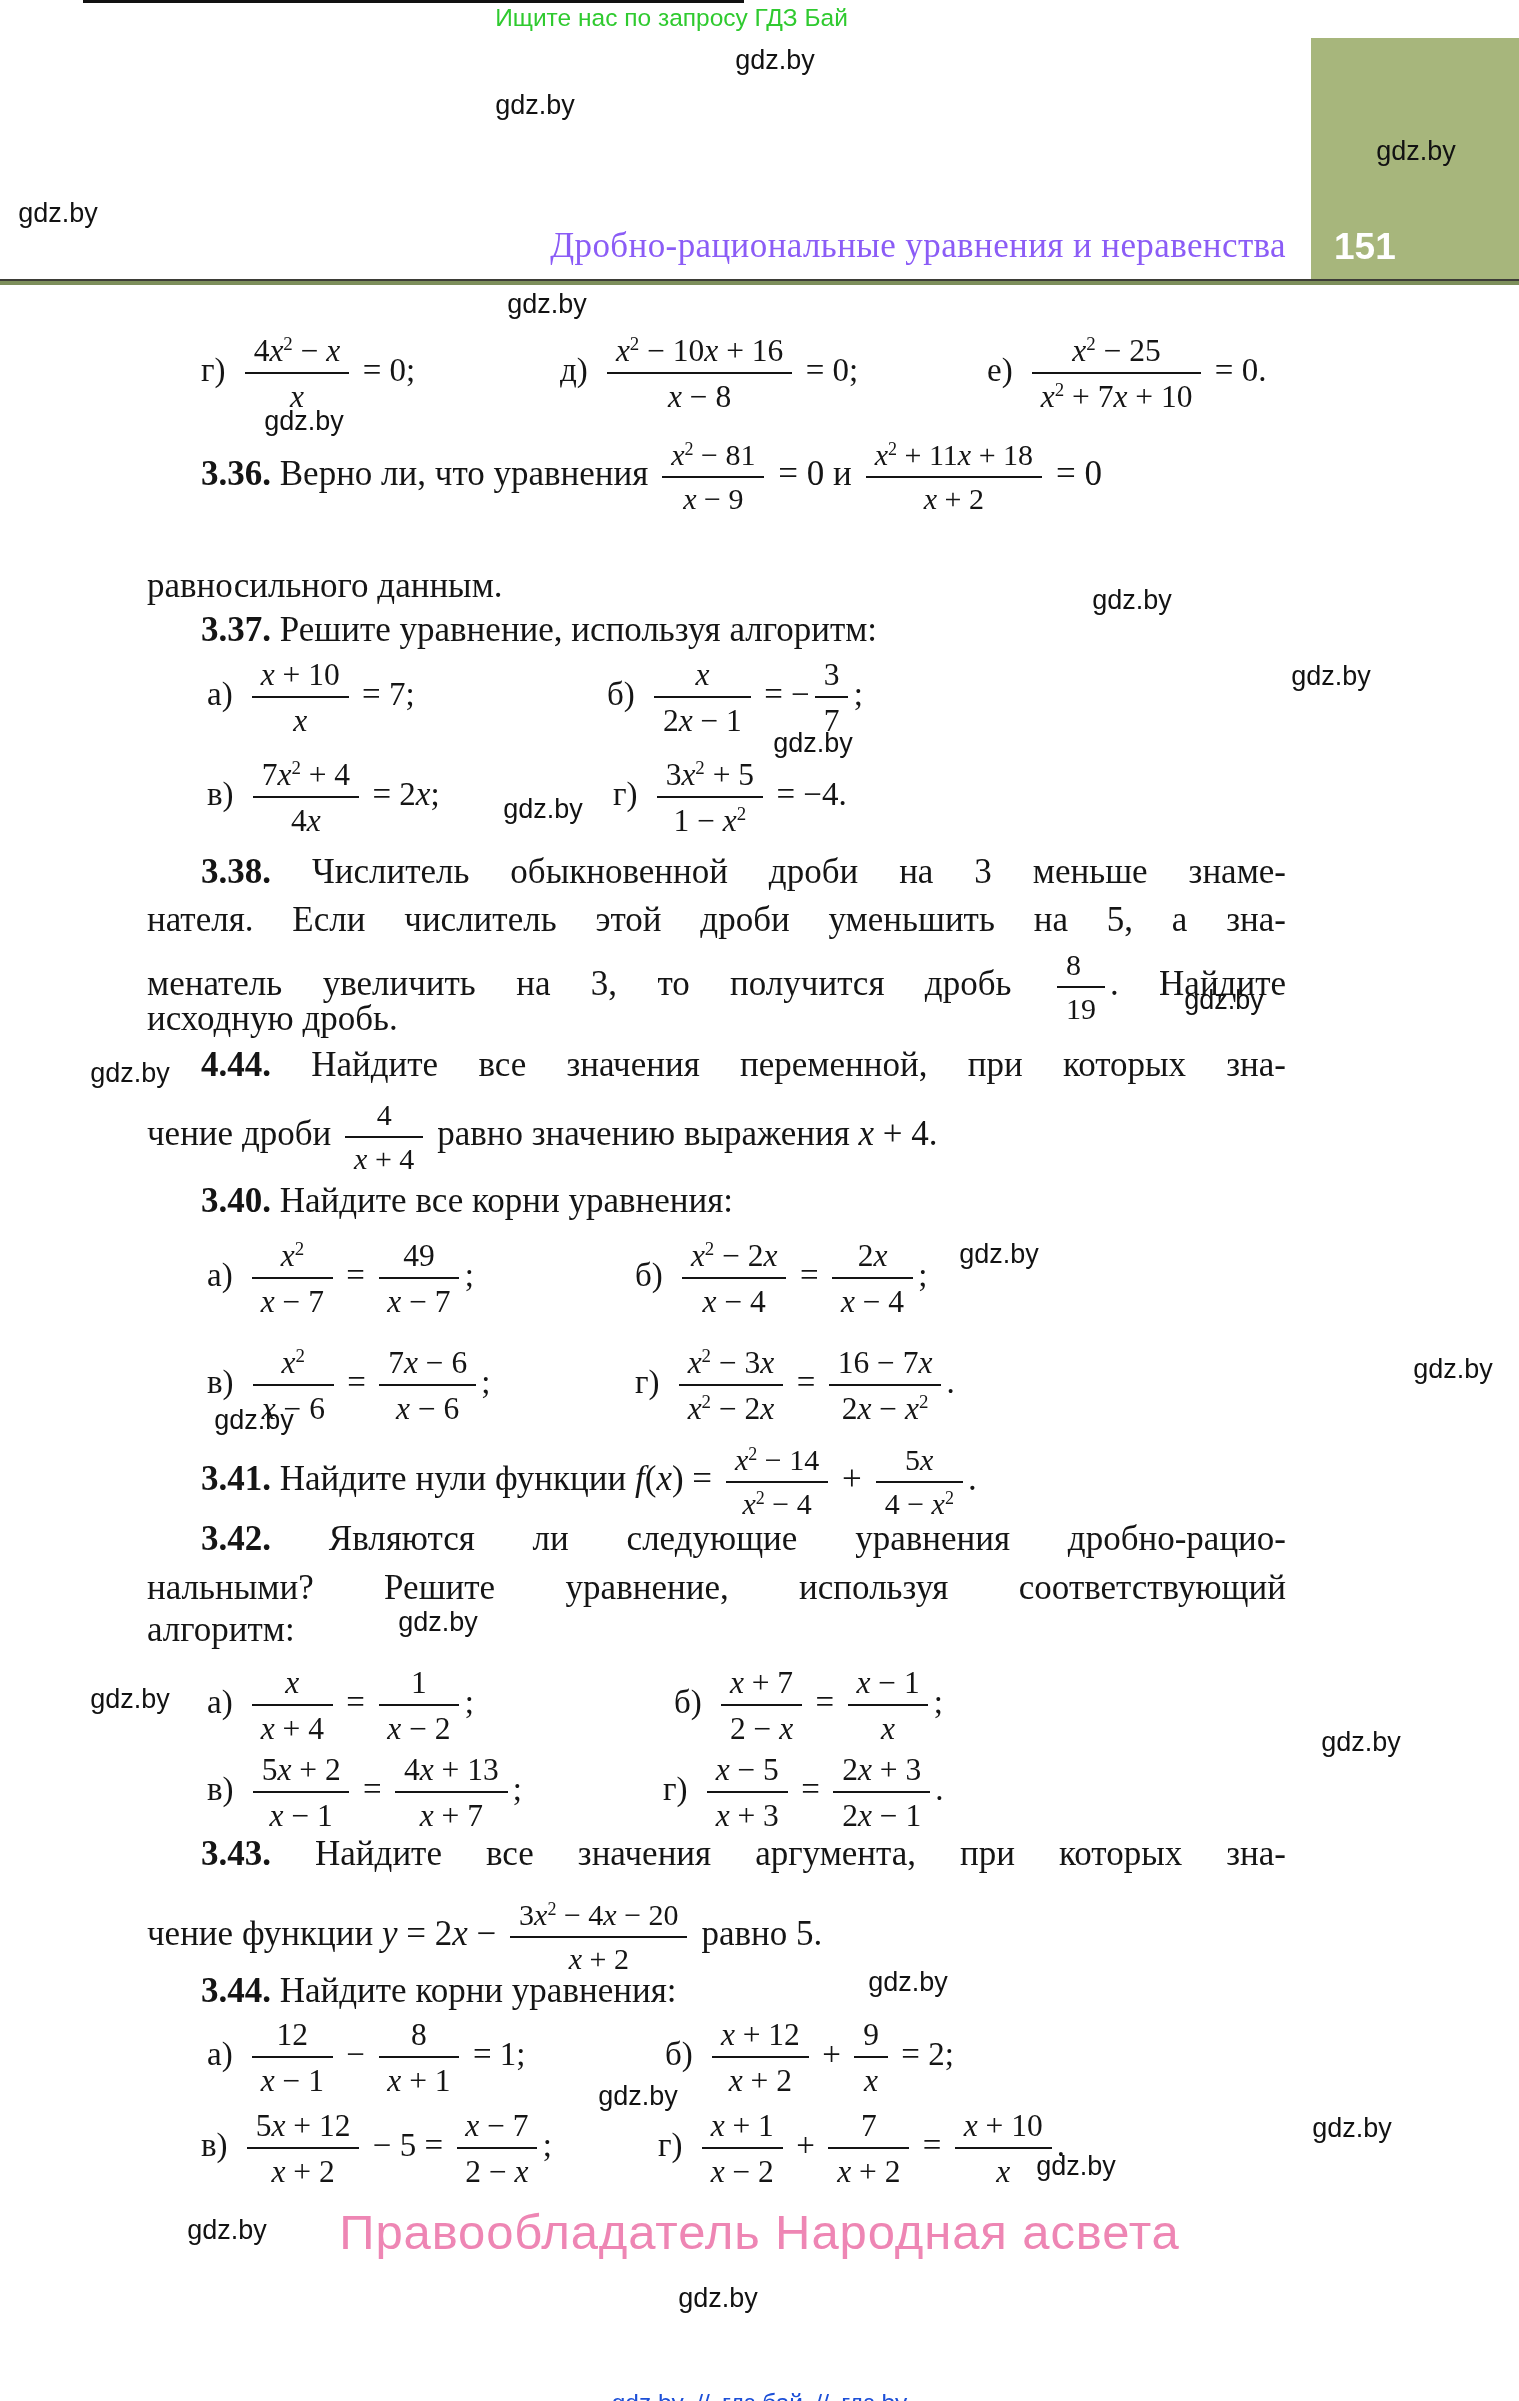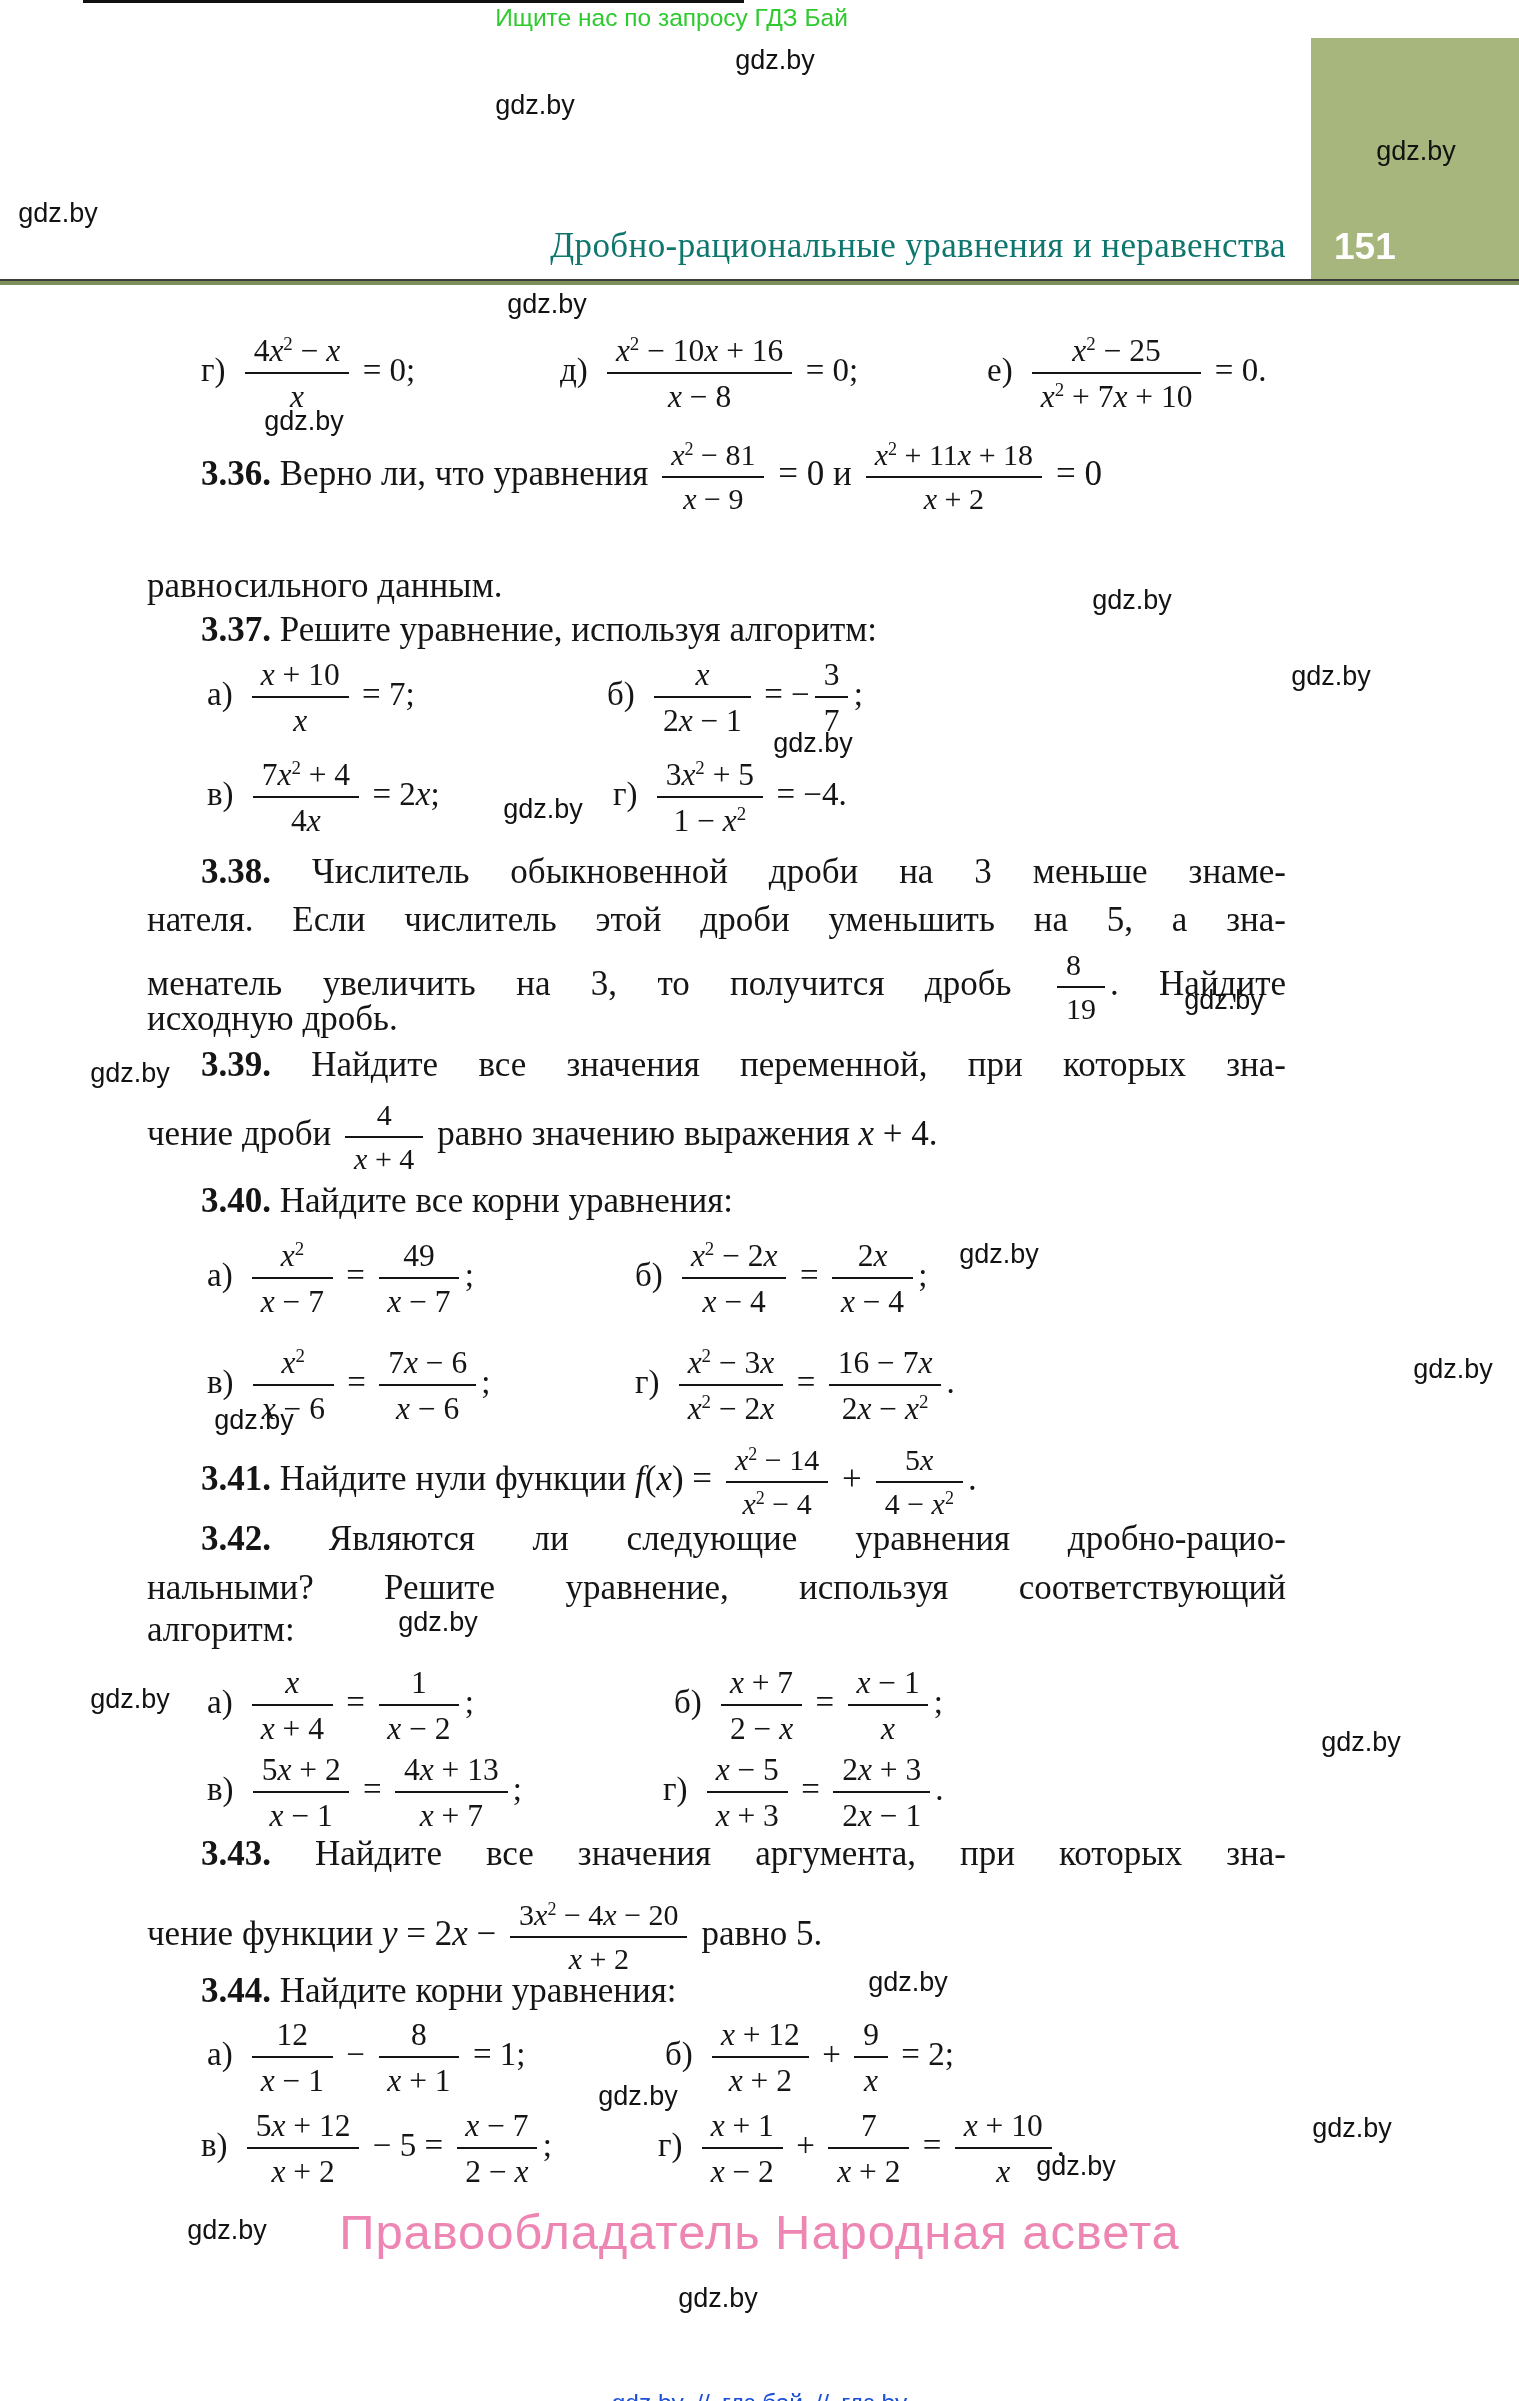--- a/index.html
+++ b/index.html
@@ -8,21 +8,21 @@
   
   .scan-edge{position:absolute;left:83px;top:0;width:661px;height:2.6px;background:#111;}
   
   .promo{position:absolute;left:0;top:4.4px;width:1343px;text-align:center;
          font-family:"Liberation Sans", sans-serif;font-size:24.5px;}
   
   .wm{position:absolute;transform:translate(-50%,-50%);font-family:"Liberation Sans", sans-serif;
       font-size:27px;color:#121212;white-space:nowrap;}
   
   .htitle{position:absolute;right:233px;top:226px;font-size:35px;letter-spacing:0.4px;
-          white-space:nowrap;color:#0f766e;}
+          white-space:nowrap;color:#8b5cf6;}
   .pagebox{position:absolute;left:1311px;top:38px;width:208px;height:242px;}
   .pagenum{position:absolute;left:23px;bottom:12.3px;font-family:"Liberation Sans", sans-serif;
            font-weight:bold;font-size:37px;color:#ffffff;}
   .hrule{position:absolute;left:0;top:279px;width:1519px;height:4.4px;border-top:2.6px solid #3d3d37;}
   
   .para{position:absolute;font-size:35px;line-height:42px;}
   .just{text-align:justify;text-align-last:justify;}
   .eq{position:absolute;font-size:33px;white-space:pre;}
   .lbl{margin-right:14px;}
   b{font-weight:bold;}
@@ -67,21 +67,21 @@
   <span class="eq" style="left:207px;top:655px"><span class="lbl">а)</span><span class="frac"><span class="num"><i>x</i> + 10</span><span class="den"><i>x</i></span></span><span> = 7;</span></span>
   <span class="eq" style="left:607px;top:655px"><span class="lbl">б)</span><span class="frac"><span class="num"><i>x</i></span><span class="den">2<i>x</i> − 1</span></span><span> = −</span><span class="frac"><span class="num">3</span><span class="den">7</span></span><span>;</span></span>
   <span class="eq" style="left:207px;top:755px"><span class="lbl">в)</span><span class="frac"><span class="num">7<i>x</i><sup>2</sup> + 4</span><span class="den">4<i>x</i></span></span><span> = 2<i>x</i>;</span></span>
   <span class="eq" style="left:613px;top:755px"><span class="lbl">г)</span><span class="frac"><span class="num">3<i>x</i><sup>2</sup> + 5</span><span class="den">1 − <i>x</i><sup>2</sup></span></span><span> = −4.</span></span>
 
   <div class="para just" style="left:201px;top:851px;width:1085px"><b>3.38.</b><span> Числитель обыкновенной дроби на 3 меньше знаме-</span></div>
   <div class="para just" style="left:147px;top:899px;width:1139px">нателя. Если числитель этой дроби уменьшить на 5, а зна-</div>
   <div class="para just" style="left:147px;top:946px;width:1139px"><span>менатель увеличить на 3, то получится дробь </span><span class="frac"><span class="num">8</span><span class="den">19</span></span><span>. Найдите</span></div>
   <div class="para" style="left:147px;top:998px">исходную дробь.</div>
 
-  <div class="para just" style="left:201px;top:1044px;width:1085px"><b>3.39.</b><span> Найдите все значения переменной, при которых зна-</span></div>
+  <div class="para just" style="left:201px;top:1044px;width:1085px"><b>4.44.</b><span> Найдите все значения переменной, при которых зна-</span></div>
   <div class="para" style="left:147px;top:1096px"><span>чение дроби </span><span class="frac"><span class="num">4</span><span class="den"><i>x</i> + 4</span></span><span> равно значению выражения <i>x</i> + 4.</span></div>
 
   <div class="para" style="left:201px;top:1180px"><b>3.40.</b><span> Найдите все корни уравнения:</span></div>
   <span class="eq" style="left:207px;top:1236px"><span class="lbl">а)</span><span class="frac"><span class="num"><i>x</i><sup>2</sup></span><span class="den"><i>x</i> − 7</span></span><span> = </span><span class="frac"><span class="num">49</span><span class="den"><i>x</i> − 7</span></span><span>;</span></span>
   <span class="eq" style="left:635px;top:1236px"><span class="lbl">б)</span><span class="frac"><span class="num"><i>x</i><sup>2</sup> − 2<i>x</i></span><span class="den"><i>x</i> − 4</span></span><span> = </span><span class="frac"><span class="num">2<i>x</i></span><span class="den"><i>x</i> − 4</span></span><span>;</span></span>
   <span class="eq" style="left:207px;top:1343px"><span class="lbl">в)</span><span class="frac"><span class="num"><i>x</i><sup>2</sup></span><span class="den"><i>x</i> − 6</span></span><span> = </span><span class="frac"><span class="num">7<i>x</i> − 6</span><span class="den"><i>x</i> − 6</span></span><span>;</span></span>
   <span class="eq" style="left:635px;top:1343px"><span class="lbl">г)</span><span class="frac"><span class="num"><i>x</i><sup>2</sup> − 3<i>x</i></span><span class="den"><i>x</i><sup>2</sup> − 2<i>x</i></span></span><span> = </span><span class="frac"><span class="num">16 − 7<i>x</i></span><span class="den">2<i>x</i> − <i>x</i><sup>2</sup></span></span><span>.</span></span>
 
   <div class="para" style="left:201px;top:1441px"><b>3.41.</b><span> Найдите нули функции  <i>f</i>(<i>x</i>) = </span><span class="frac"><span class="num"><i>x</i><sup>2</sup> − 14</span><span class="den"><i>x</i><sup>2</sup> − 4</span></span><span> + </span><span class="frac"><span class="num">5<i>x</i></span><span class="den">4 − <i>x</i><sup>2</sup></span></span><span>.</span></div>
 

